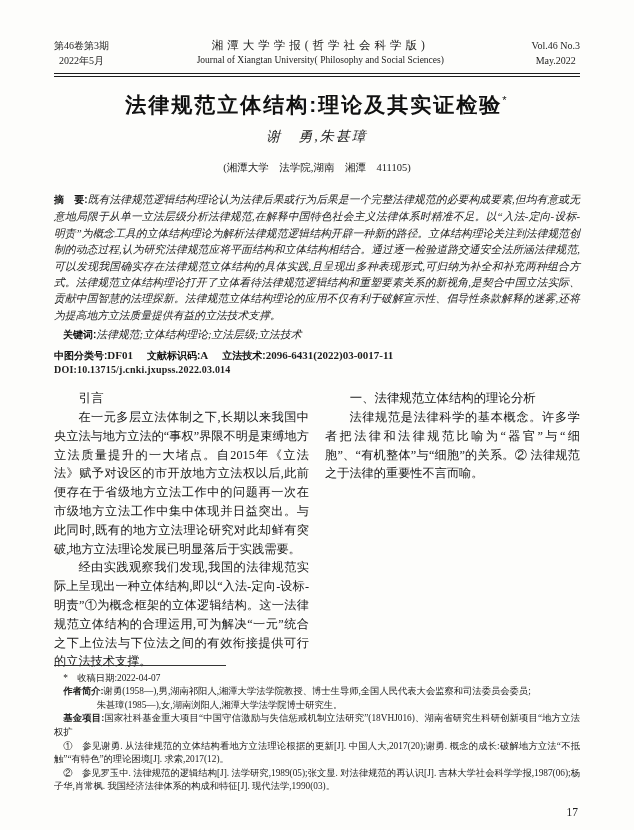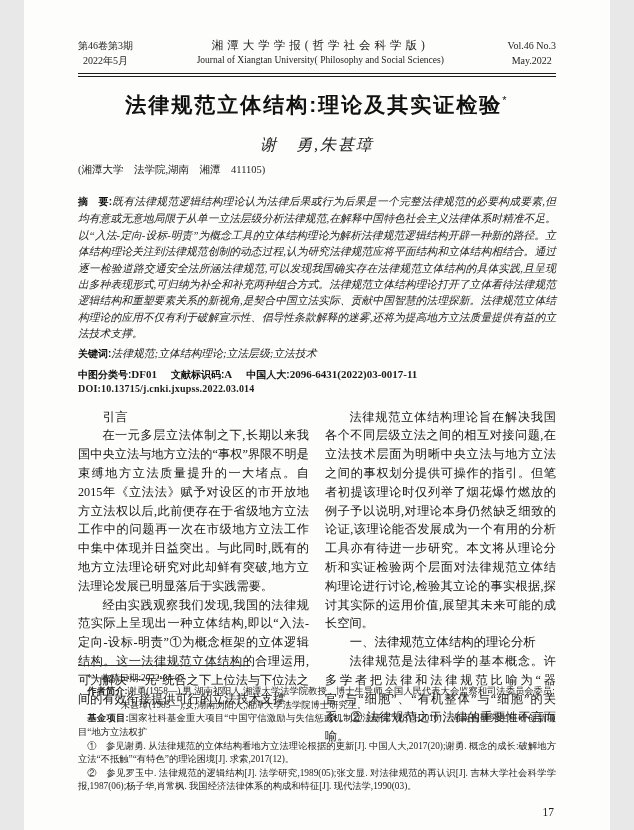--- a/index.html
+++ b/index.html
@@ -1,40 +1,40 @@
 <!DOCTYPE html>
 <html><head>
 <meta charset="utf-8">
 <style>
   * { margin: 0; padding: 0; box-sizing: border-box; }
   html, body { background: #e8e8e8; }
   body { font-family: "Liberation Serif", "DejaVu Serif", serif; color: #1c1c1c; }
   .page {
     position: relative;
-    width: 586px; height: 830px;
+    width: 634px; height: 830px;
     margin: 0 auto;
     background: #fdfdfb;
     overflow: hidden;
     padding: 38px 54px 0 54px;
   }
   
   .jheader { display: flex; justify-content: space-between; align-items: center; font-size: 10px; line-height: 15px; color: #222; }
   .jheader .side { text-align: center; white-space: nowrap; }
   .jheader .center { text-align: center; flex: 1; }
   .jheader .center .cn { font-size: 11.5px; letter-spacing: 4px; font-family: "Liberation Serif", serif; }
   .jheader .center .en { font-size: 9.5px; }
   .double-rule { margin-top: 5px; height: 4px; border-top: 1.6px solid #1c1c1c; border-bottom: 1.6px solid #1c1c1c; }
   
   .title { text-align: center; margin-top: 14px; font-family: "Liberation Sans", "DejaVu Sans", sans-serif; font-weight: 700; font-size: 21px; letter-spacing: 2px; color: #111; }
   .title sup { font-size: 11px; font-weight: 400; }
-  .authors { text-align: center; margin-top: 16px; font-size: 16px; letter-spacing: 2px; font-style: italic; }
-  .affiliation { text-align: left; margin-top: 7px; font-size: 10.5px; color: #222; }
+  .authors { text-align: center; margin-top: 9px; font-size: 14px; letter-spacing: 2px; font-style: italic; }
+  .affiliation { text-align: center; margin-top: 15px; font-size: 10.5px; color: #222; }
   .abstract { margin-top: 16px; font-size: 10.8px; line-height: 16.4px; text-align: justify; font-style: italic; color: #222; }
   .label { font-family: "Liberation Sans", "DejaVu Sans", sans-serif; font-weight: 700; font-style: normal; font-size: 10px; color: #111; }
-  .keywords { margin-top: 3px; font-size: 10.8px; line-height: 16px; font-style: italic; }
+  .keywords { margin-top: 3px; font-size: 10.8px; line-height: 16px; font-style: italic; margin-left: 9px; }
   .clcline { margin-top: 4px; font-size: 11px; line-height: 16px; }
   .clcline .val { font-weight: 600; }
   .clcline .gap { display: inline-block; width: 14px; }
   .doi { margin-top: 0; font-size: 10px; font-weight: 600; letter-spacing: 0.2px; }
   
   .columns { display: flex; gap: 16px; margin-top: 14px; }
   .col { width: 255px; font-size: 12.2px; line-height: 18.8px; text-align: justify; color: #161616; }
   .col p { text-indent: 2em; }
   .col .h { font-family: "Liberation Sans", "DejaVu Sans", sans-serif; font-weight: 400; text-indent: 2em; font-size: 12.4px; }
   
@@ -74,33 +74,32 @@
 
   <div class="abstract">
     <span class="label">摘　要:</span><span>既有法律规范逻辑结构理论认为法律后果或行为后果是一个完整法律规范的必要构成要素,但均有意或无意地局限于从单一立法层级分析法律规范,在解释中国特色社会主义法律体系时精准不足。以“入法-定向-设标-明责”为概念工具的立体结构理论为解析法律规范逻辑结构开辟一种新的路径。立体结构理论关注到法律规范创制的动态过程,认为研究法律规范应将平面结构和立体结构相结合。通过逐一检验道路交通安全法所涵法律规范,可以发现我国确实存在法律规范立体结构的具体实践,且呈现出多种表现形式,可归纳为补全和补充两种组合方式。法律规范立体结构理论打开了立体看待法律规范逻辑结构和重塑要素关系的新视角,是契合中国立法实际、贡献中国智慧的法理探新。法律规范立体结构理论的应用不仅有利于破解宣示性、倡导性条款解释的迷雾,还将为提高地方立法质量提供有益的立法技术支撑。</span>
   </div>
 
   <div class="keywords">
     <span class="label">关键词:</span><span>法律规范;立体结构理论;立法层级;立法技术</span>
   </div>
 
   <div class="clcline">
-    <span class="label">中图分类号:</span><span class="val">DF01</span><span class="gap"></span><span class="label">文献标识码:</span><span class="val">A</span><span class="gap"></span><span class="label">中国人大:</span><span class="val">2096-6431(2022)03-0017-11</span>
+    <span class="label">中图分类号:</span><span class="val">DF01</span><span class="gap"></span><span class="label">文献标识码:</span><span class="val">A</span><span class="gap"></span><span class="label">立法技术:</span><span class="val">2096-6431(2022)03-0017-11</span>
   </div>
 
   <div class="doi">DOI:10.13715/j.cnki.jxupss.2022.03.014</div>
 
   <div class="columns">
     <div class="col">
       <div class="h">引言</div>
       <p>在一元多层立法体制之下,长期以来我国中央立法与地方立法的“事权”界限不明是束缚地方立法质量提升的一大堵点。自2015年《立法法》赋予对设区的市开放地方立法权以后,此前便存在于省级地方立法工作中的问题再一次在市级地方立法工作中集中体现并日益突出。与此同时,既有的地方立法理论研究对此却鲜有突破,地方立法理论发展已明显落后于实践需要。</p>
       <p>经由实践观察我们发现,我国的法律规范实际上呈现出一种立体结构,即以“入法-定向-设标-明责”①为概念框架的立体逻辑结构。这一法律规范立体结构的合理运用,可为解决“一元”统合之下上位法与下位法之间的有效衔接提供可行的立法技术支撑。</p>
     </div>
     <div class="col">
-      <p>法律规范立体结构理论旨在解决我国各个不同层级立法之间的相互对接问题,在立法技术层面为明晰中央立法与地方立法之间的事权划分提供可操作的指引。但笔者初提该理论时仅列举了烟花爆竹燃放的例子予以说明,对理论本身仍然缺乏细致的论证,该理论能否发展成为一个有用的分析工具亦有待进一步研究。本文将从理论分析和实证检验两个层面对法律规范立体结构理论进行讨论,检验其立论的事实根据,探讨其实际的运用价值,展望其未来可能的成长空间。</p>
       <div class="h">一、法律规范立体结构的理论分析</div>
       <p>法律规范是法律科学的基本概念。许多学者把法律和法律规范比喻为“器官”与“细胞”、“有机整体”与“细胞”的关系。② 法律规范之于法律的重要性不言而喻。</p>
     </div>
   </div>
 
   <div class="footnotes">
     <div class="fn-sep"></div>
     <p>*　收稿日期:2022-04-07</p>
     <p><span class="flabel">作者简介:</span><span>谢勇(1958—),男,湖南祁阳人,湘潭大学法学院教授、博士生导师,全国人民代表大会监察和司法委员会委员;</span></p>
     <p class="bio2">朱甚璋(1985—),女,湖南浏阳人,湘潭大学法学院博士研究生。</p>

